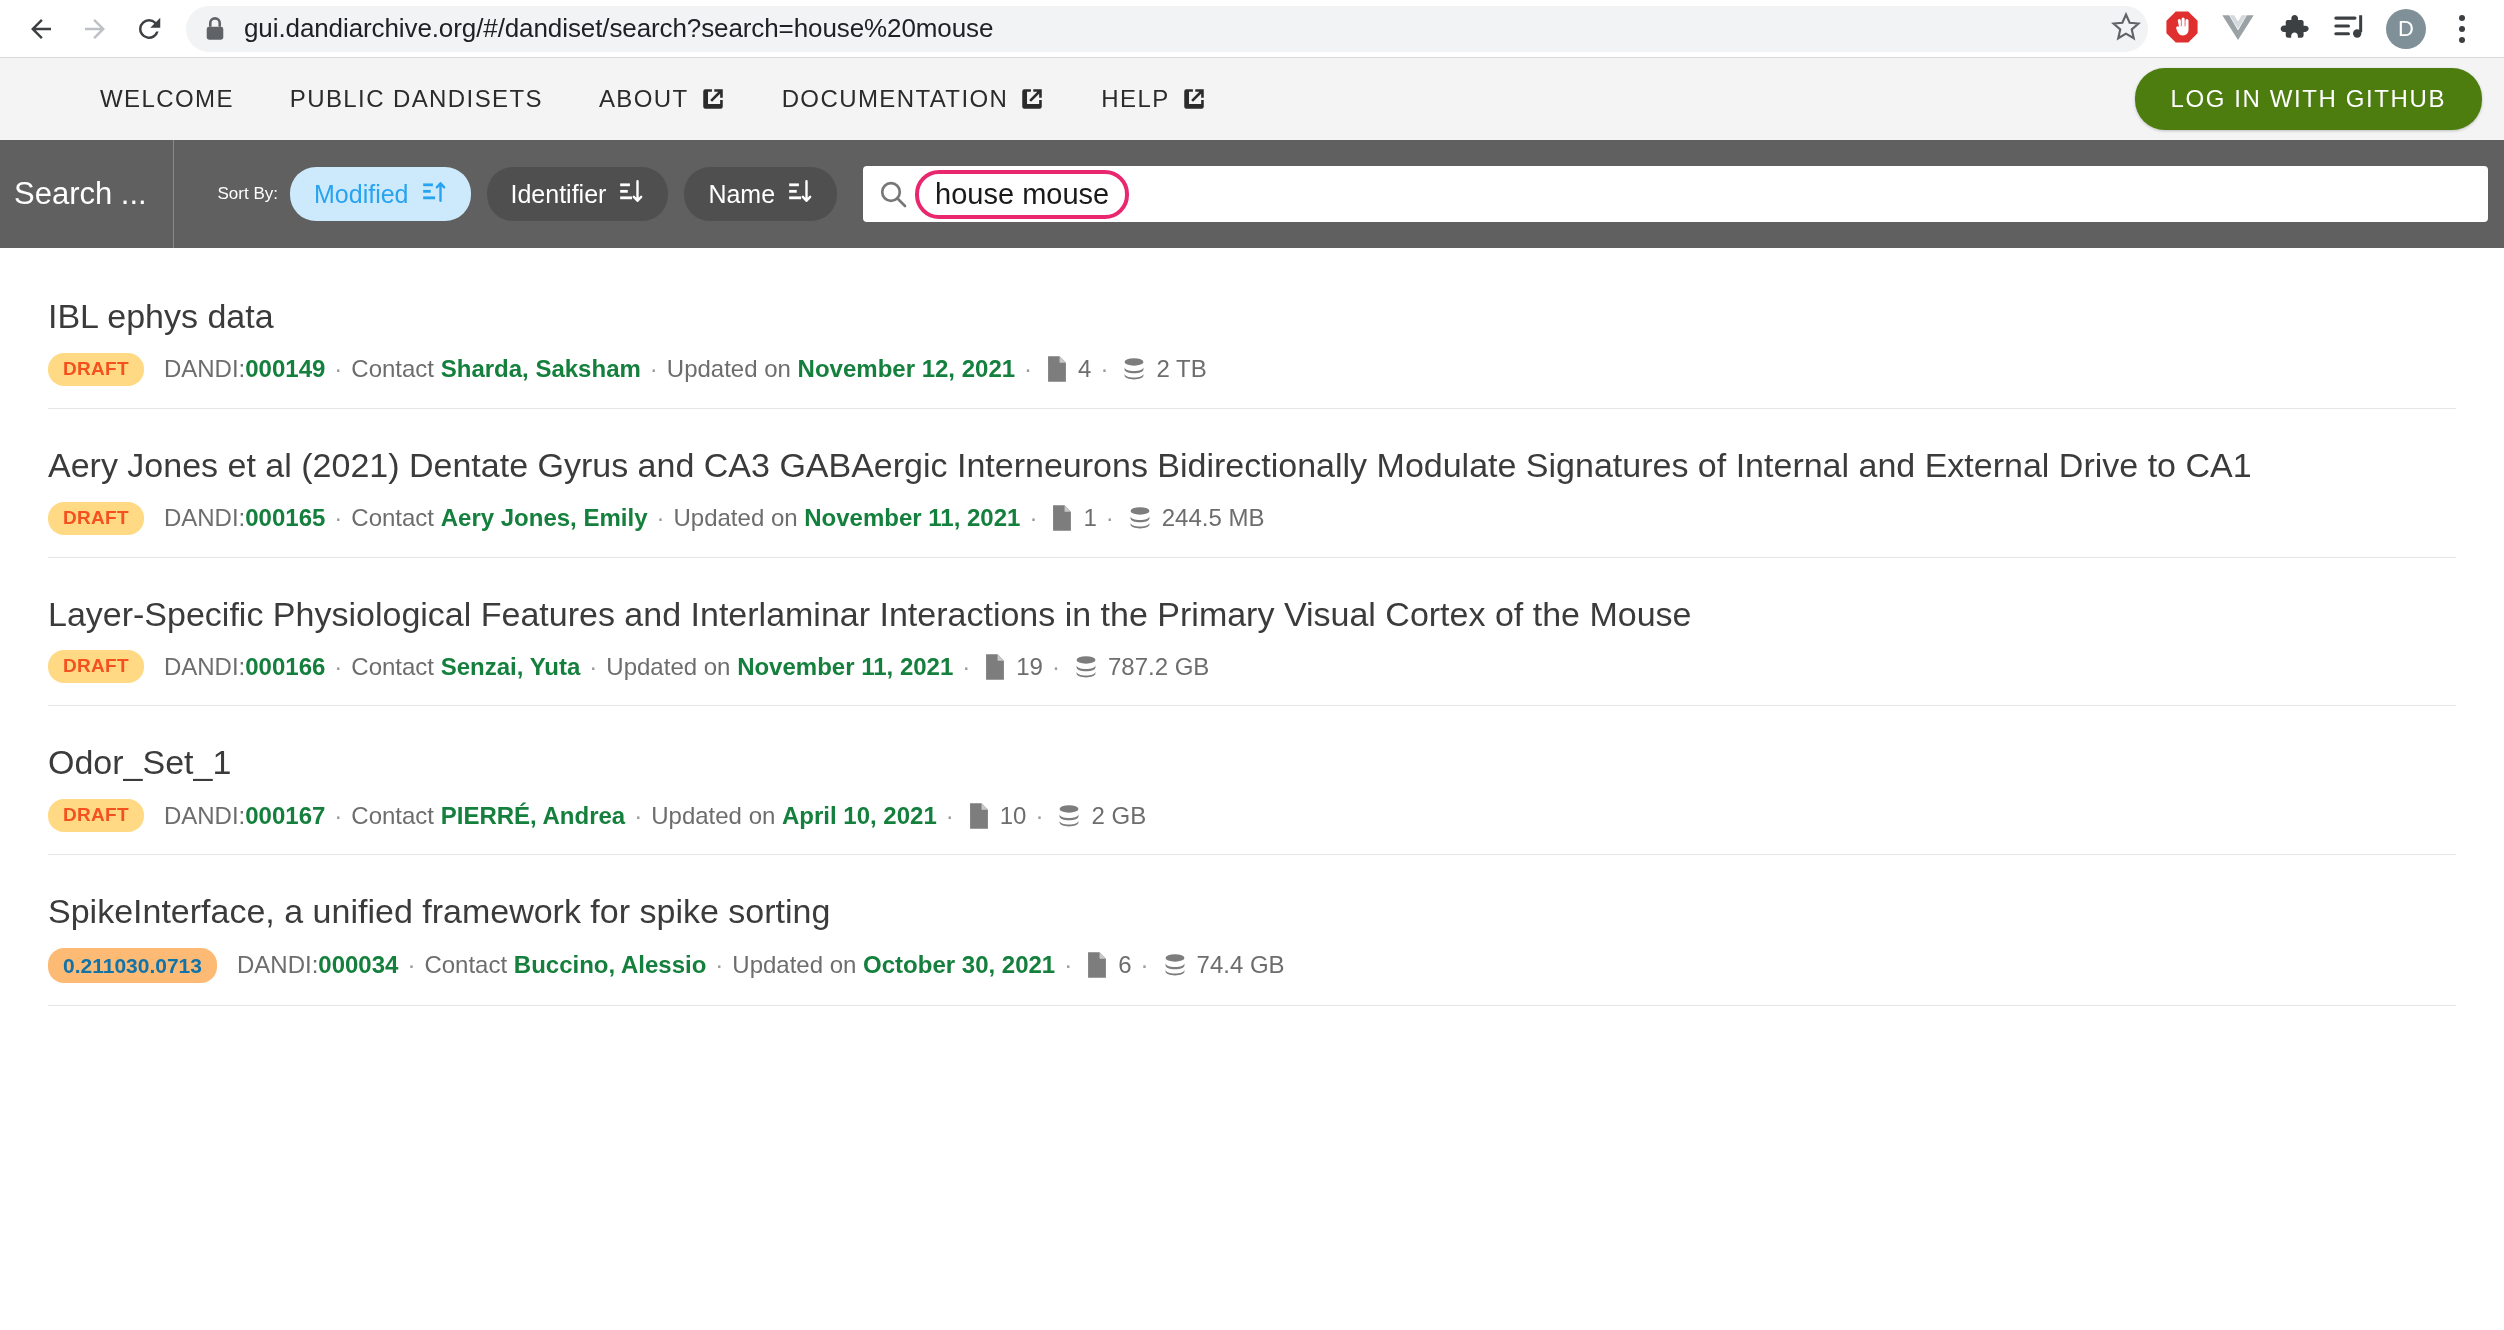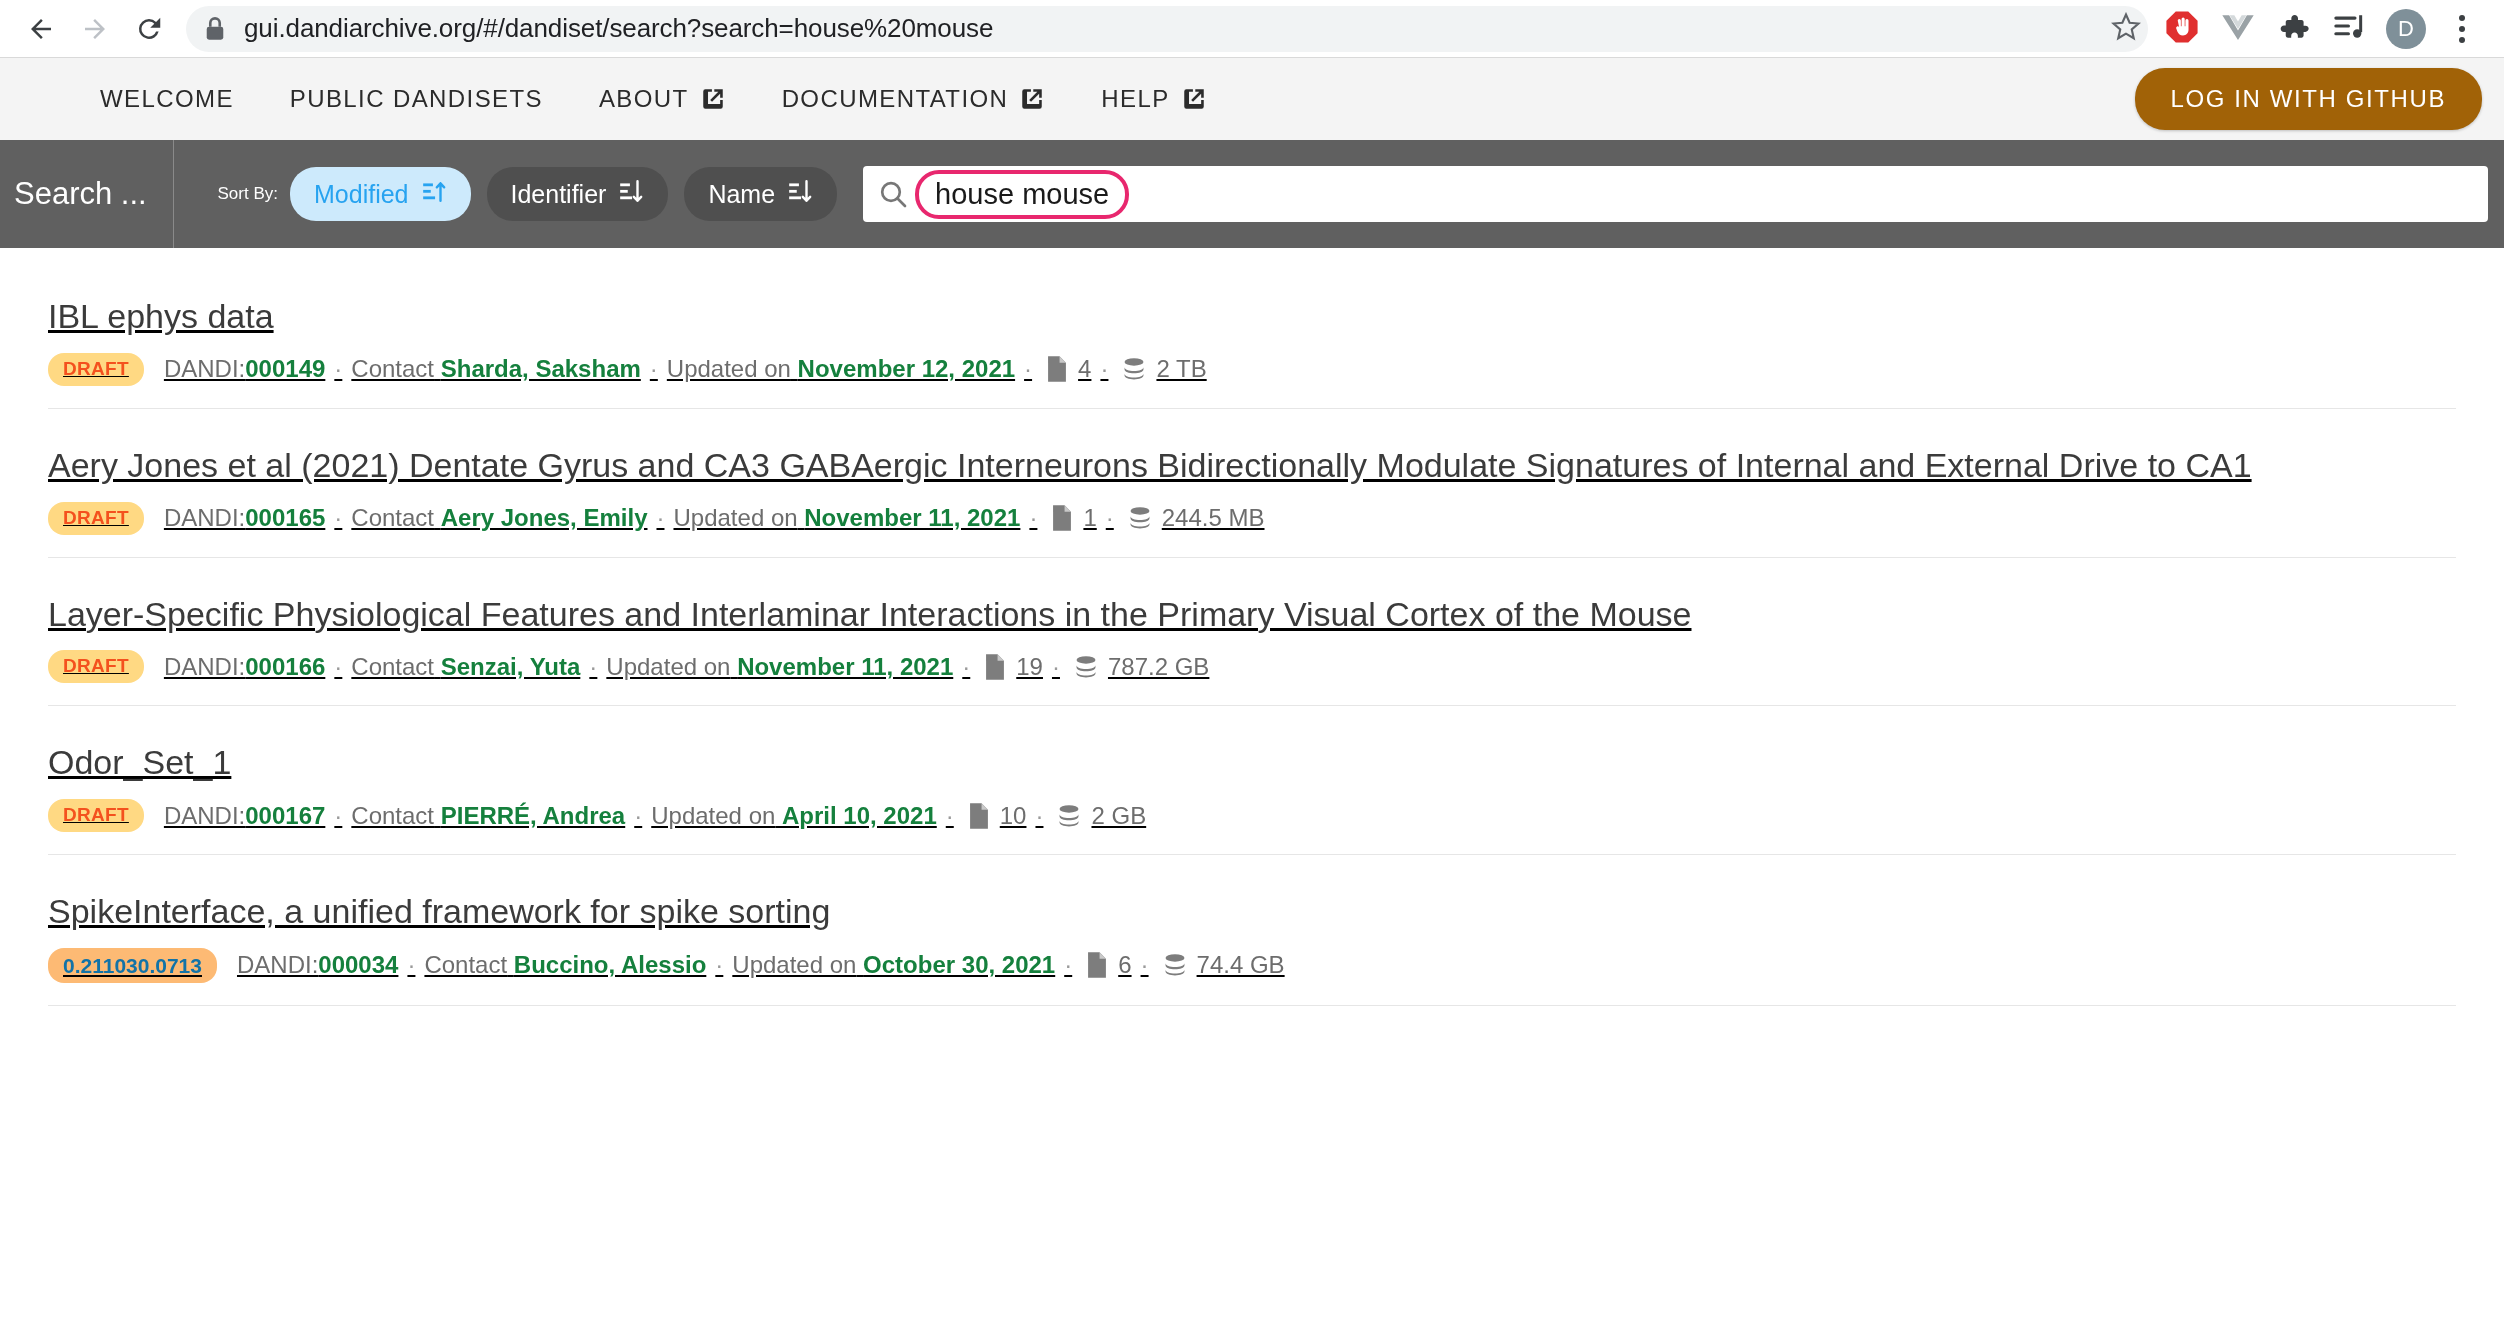--- a/index.html
+++ b/index.html
@@ -86,21 +86,21 @@
     font-size: 24px;
     color: #2b2b2b;
     letter-spacing: 1.4px;
     padding: 0 28px;
     display: flex; align-items: center; gap: 11px;
     white-space: nowrap;
   }
   .ext-ic { display: flex; align-items: center; }
   .login-btn {
     margin-left: auto;
-    background: #a16207;
+    background: #4d7c0f;
     color: #ffffff;
     font-size: 24px;
     letter-spacing: 1.6px;
     border-radius: 30px;
     padding: 17px 36px;
     white-space: nowrap;
     border: none;
     font-family: "Liberation Sans", sans-serif;
     box-shadow: 0 1px 3px rgba(0,0,0,0.22);
   }
@@ -163,21 +163,21 @@
     padding: 4px 16px;
     display: flex; align-items: center;
   }
   .search-value {
     font-size: 29px;
     color: #1a1a1a;
     white-space: nowrap;
   }
 
   
-  .results { padding: 0 48px; background: #fff; text-decoration: underline; }
+  .results { padding: 0 48px; background: #fff; }
   .result-row { padding: 34px 0 22px 0; border-bottom: 1px solid #e6e6e6; }
   .result-row:first-child { padding-top: 46px; }
   .result-title {
     font-size: 34px;
     color: #3b3b3b;
     line-height: 1.32;
     margin-bottom: 14px;
     font-weight: normal;
   }
   .result-meta {

